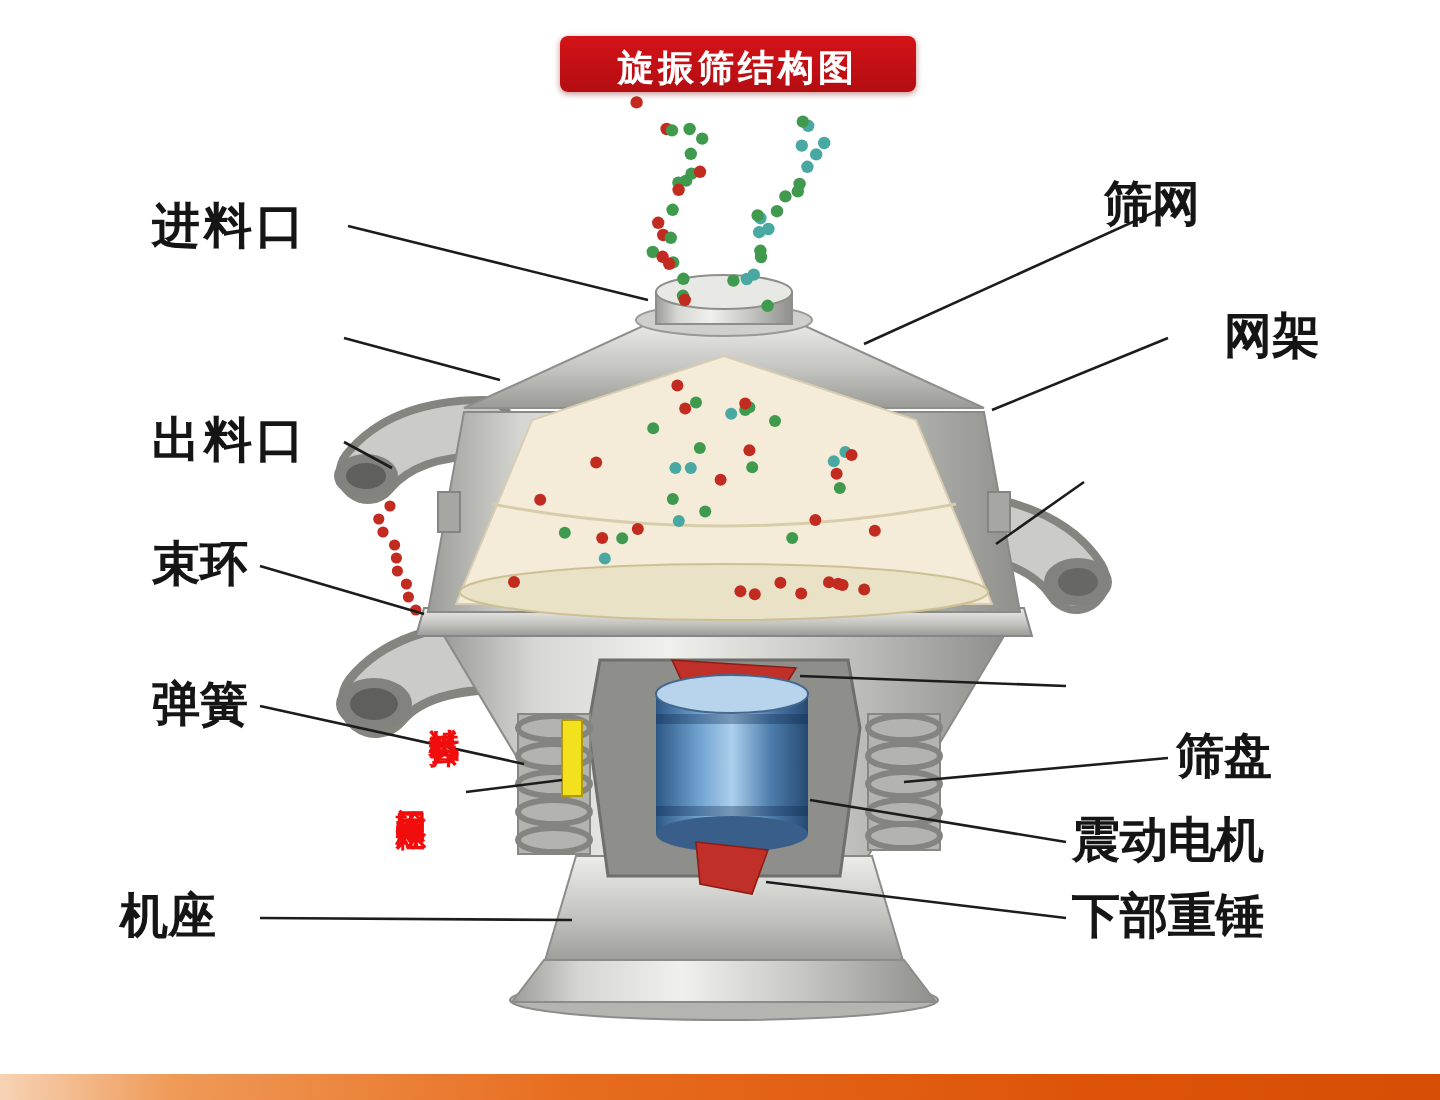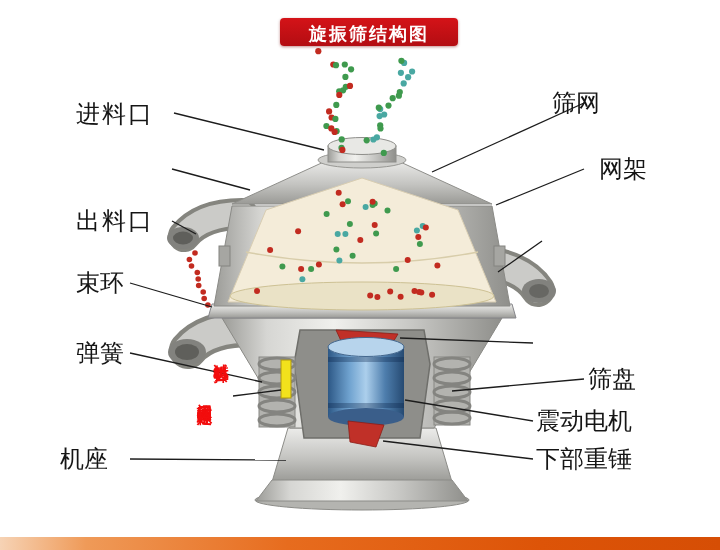--- a/index.html
+++ b/index.html
@@ -2,21 +2,21 @@
 <html><head>
 <meta charset="utf-8">
 <style>
   *{margin:0;padding:0;box-sizing:border-box}
   html,body{width:720px;height:550px}
   body{background:#ffffff;font-family:"Liberation Sans","DejaVu Sans",sans-serif;position:relative;overflow:hidden}
   .stage{position:absolute;left:0;top:0;width:720px;height:550px}
   .badge{position:absolute;left:280px;top:18px;width:178px;height:28px;background:linear-gradient(#d41318,#b30d12);
          border-radius:4px;display:flex;align-items:flex-end;justify-content:center;box-shadow:0 1px 3px rgba(120,0,0,.45)}
   .badge span{color:#fff;font-size:18px;font-weight:bold;letter-spacing:2px;white-space:nowrap}
-  .lbl{position:absolute;font-size:24px;font-weight:normal;color:#151515;white-space:nowrap;line-height:1.05}
+  .lbl{position:absolute;font-size:24px;font-weight:bold;color:#151515;white-space:nowrap;line-height:1.05}
   .lbl.ls{letter-spacing:2px}
   .note{position:absolute;left:196px;top:352px;height:160px;color:#f20d0d;font-weight:bold;font-size:15px;
         writing-mode:vertical-rl;text-orientation:upright;line-height:1.1;letter-spacing:1px}
   .note span{display:block}
   .note .col2{margin-top:40px}
   svg.machine{position:absolute;left:0;top:0}
   .bottom-bar{position:absolute;left:0;bottom:0;width:720px;height:13px;
         background:linear-gradient(to right,#f6d3b5,#ef9a58 12%,#e76c1e 40%,#dd5408 75%,#d64e05)}
 </style>
 </head>
@@ -258,21 +258,21 @@
     <span>旋振筛结构图</span>
   </div>
 
   <div class="lbl ls" style="left:76px;top:101px">进料口</div>
   <div class="lbl ls" style="left:76px;top:208px">出料口</div>
   <div class="lbl" style="left:76px;top:270px">束环</div>
   <div class="lbl" style="left:76px;top:340px">弹簧</div>
   <div class="lbl" style="left:60px;top:446px">机座</div>
 
   <div class="lbl" style="left:552px;top:90px">筛网</div>
-  <div class="lbl" style="left:599px;top:156px">网架</div>
+  <div class="lbl" style="left:612px;top:156px">网架</div>
   <div class="lbl" style="left:588px;top:366px">筛盘</div>
   <div class="lbl" style="left:536px;top:446px">下部重锤</div>
   <div class="lbl" style="left:536px;top:408px">震动电机</div>
 
   <div class="note">
     <span class="col1">试机时去掉</span>
     <span class="col2">运输用固定螺栓</span>
   </div>
 
   <div class="bottom-bar"></div>

